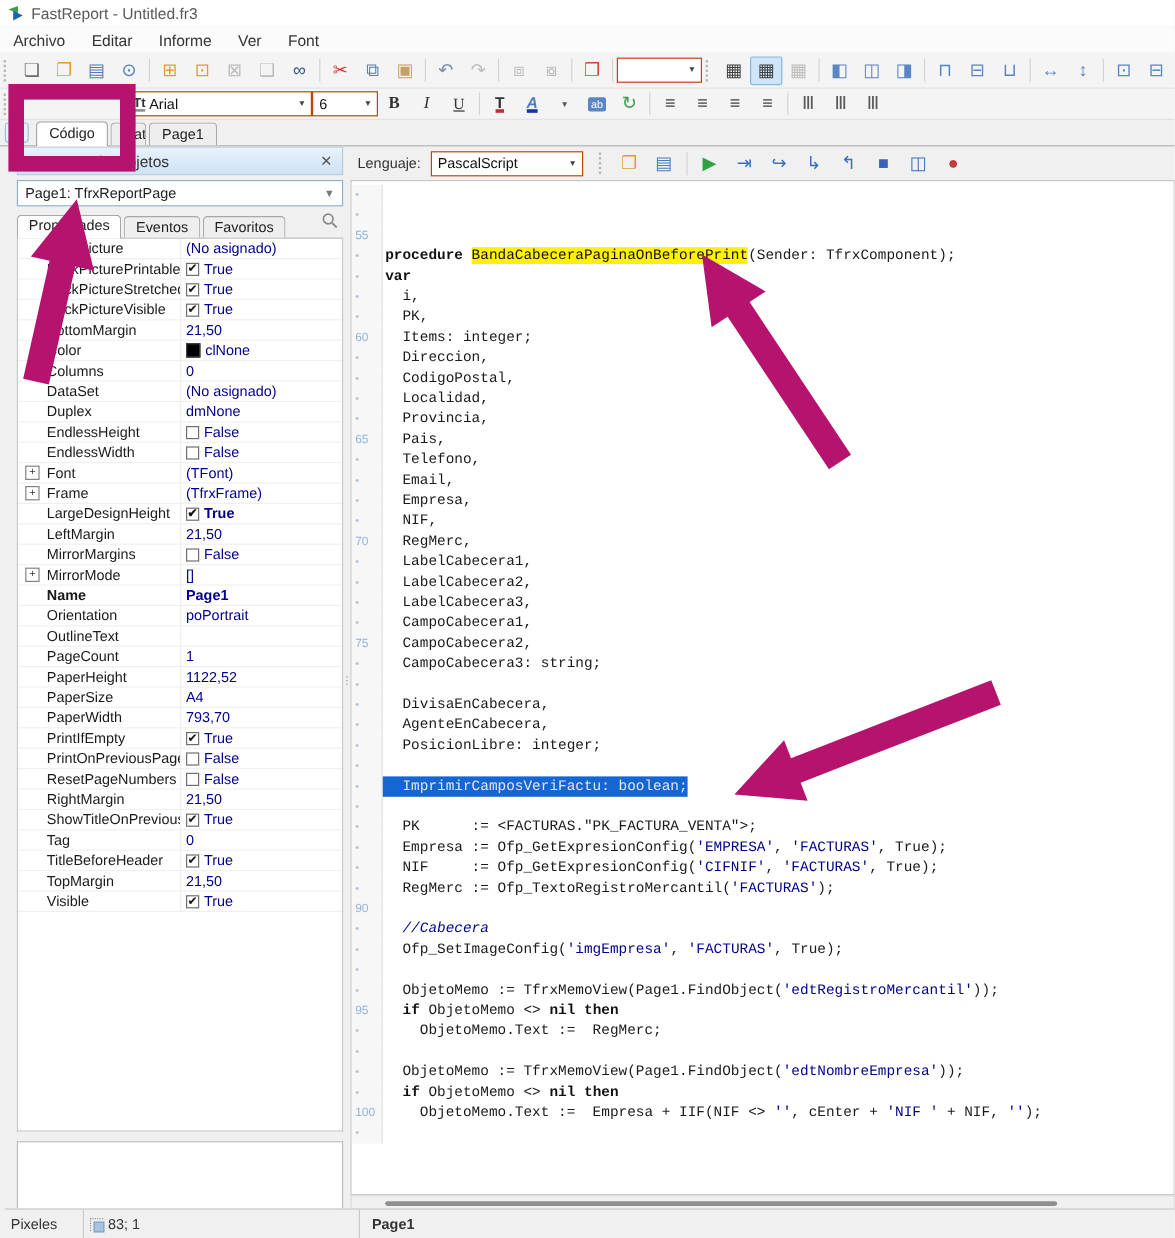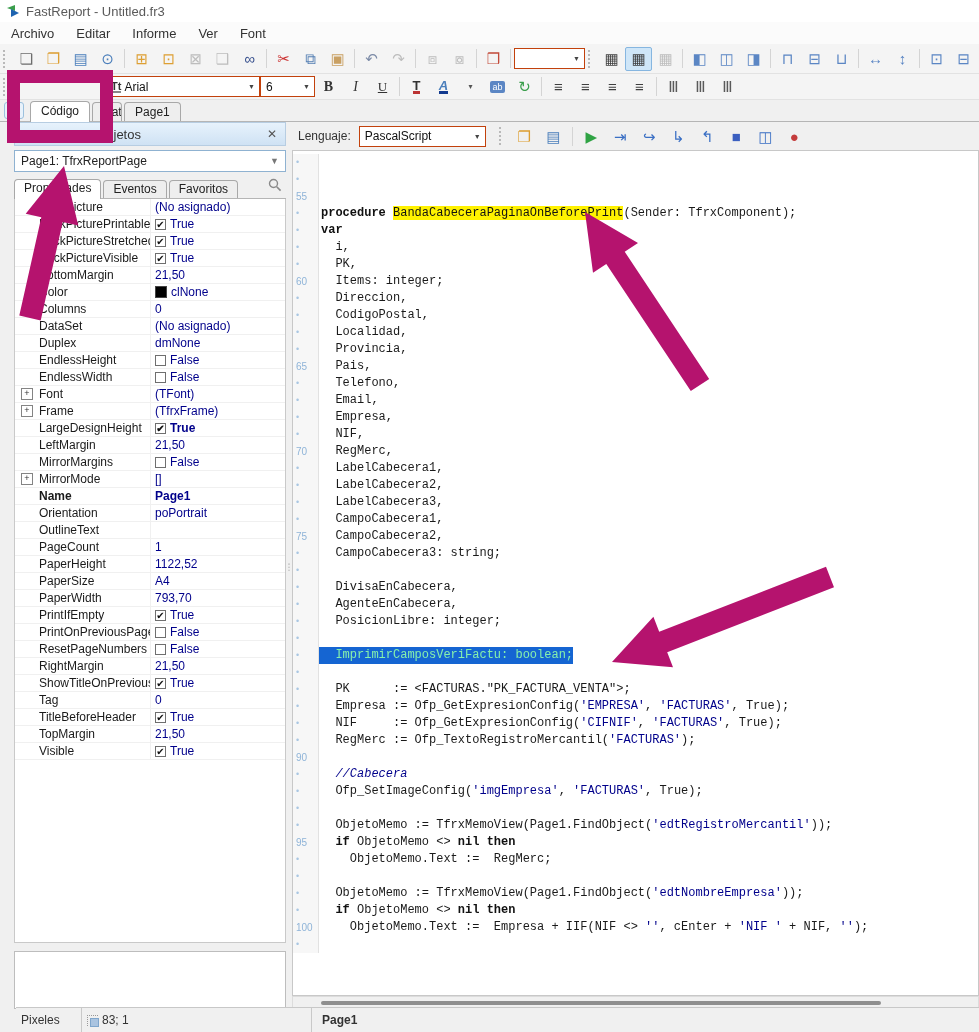--- a/index.html
+++ b/index.html
@@ -80,26 +80,26 @@
   .ecode{flex:1;background:#fff;border:1px solid #c8c8c8;overflow:hidden;padding-top:3px;position:relative;}
   .line{display:flex;height:17px;line-height:17px;font-family:"Liberation Mono",monospace;font-size:12px;white-space:pre;}
   .gut{width:26px;flex:none;background:#f7f7f7;border-right:1px solid #e2e2e2;color:#8fb4d8;
     font-size:10px;font-family:"Liberation Sans",sans-serif;padding-left:3px;box-sizing:border-box;}
   .gut.gdot{font-size:9px;color:#a9c6e2;}
   .content{padding-left:2px;color:#1a1a1a;}
   .seg-k{font-weight:bold;color:#111;}
   .seg-s{color:var(--navy);}
   .seg-c{color:var(--navy);font-style:italic;}
   .seg-h{background:var(--hl);color:#111;}
-  .line.sel .content{background:var(--sel);color:#86efac;}
+  .line.sel .content{background:var(--sel);color:#e5e5e5;}
   .escroll{height:13px;background:#f0f0f0;border:1px solid #dcdcdc;position:relative;}
   .ethumb{position:absolute;left:28px;width:560px;top:4px;height:4px;background:#8f8f8f;border-radius:2px;}
   
   .statusbar{height:24px;border-top:1px solid #c8c8c8;background:#f0f0f0;display:flex;align-items:center;
-    font-size:12px;color:#333;position:absolute;left:16px;right:0;bottom:0;}
+    font-size:12px;color:#333;position:absolute;left:4px;right:0;bottom:0;}
   .ssec{height:100%;display:flex;align-items:center;border-right:1px solid #c9c9c9;padding-left:5px;box-sizing:border-box;}
   .s1{width:66px;}
   .s2{width:230px;gap:4px;}
   .s3{flex:1;border-right:none;padding-left:10px;font-weight:bold;}
   .sicon{width:10px;height:10px;border-top:1px dotted #999;border-left:1px dotted #999;position:relative;flex:none;}
   .sicon::after{content:"";position:absolute;right:-1px;bottom:-1px;width:7px;height:7px;background:#aac4e0;border:1px solid #7fa6cc;}
   
   .annot-layer{position:absolute;inset:0;z-index:50;pointer-events:none;}
   .annot{fill:var(--annot);}
   .annot-stroke{fill:none;stroke:var(--annot);}

